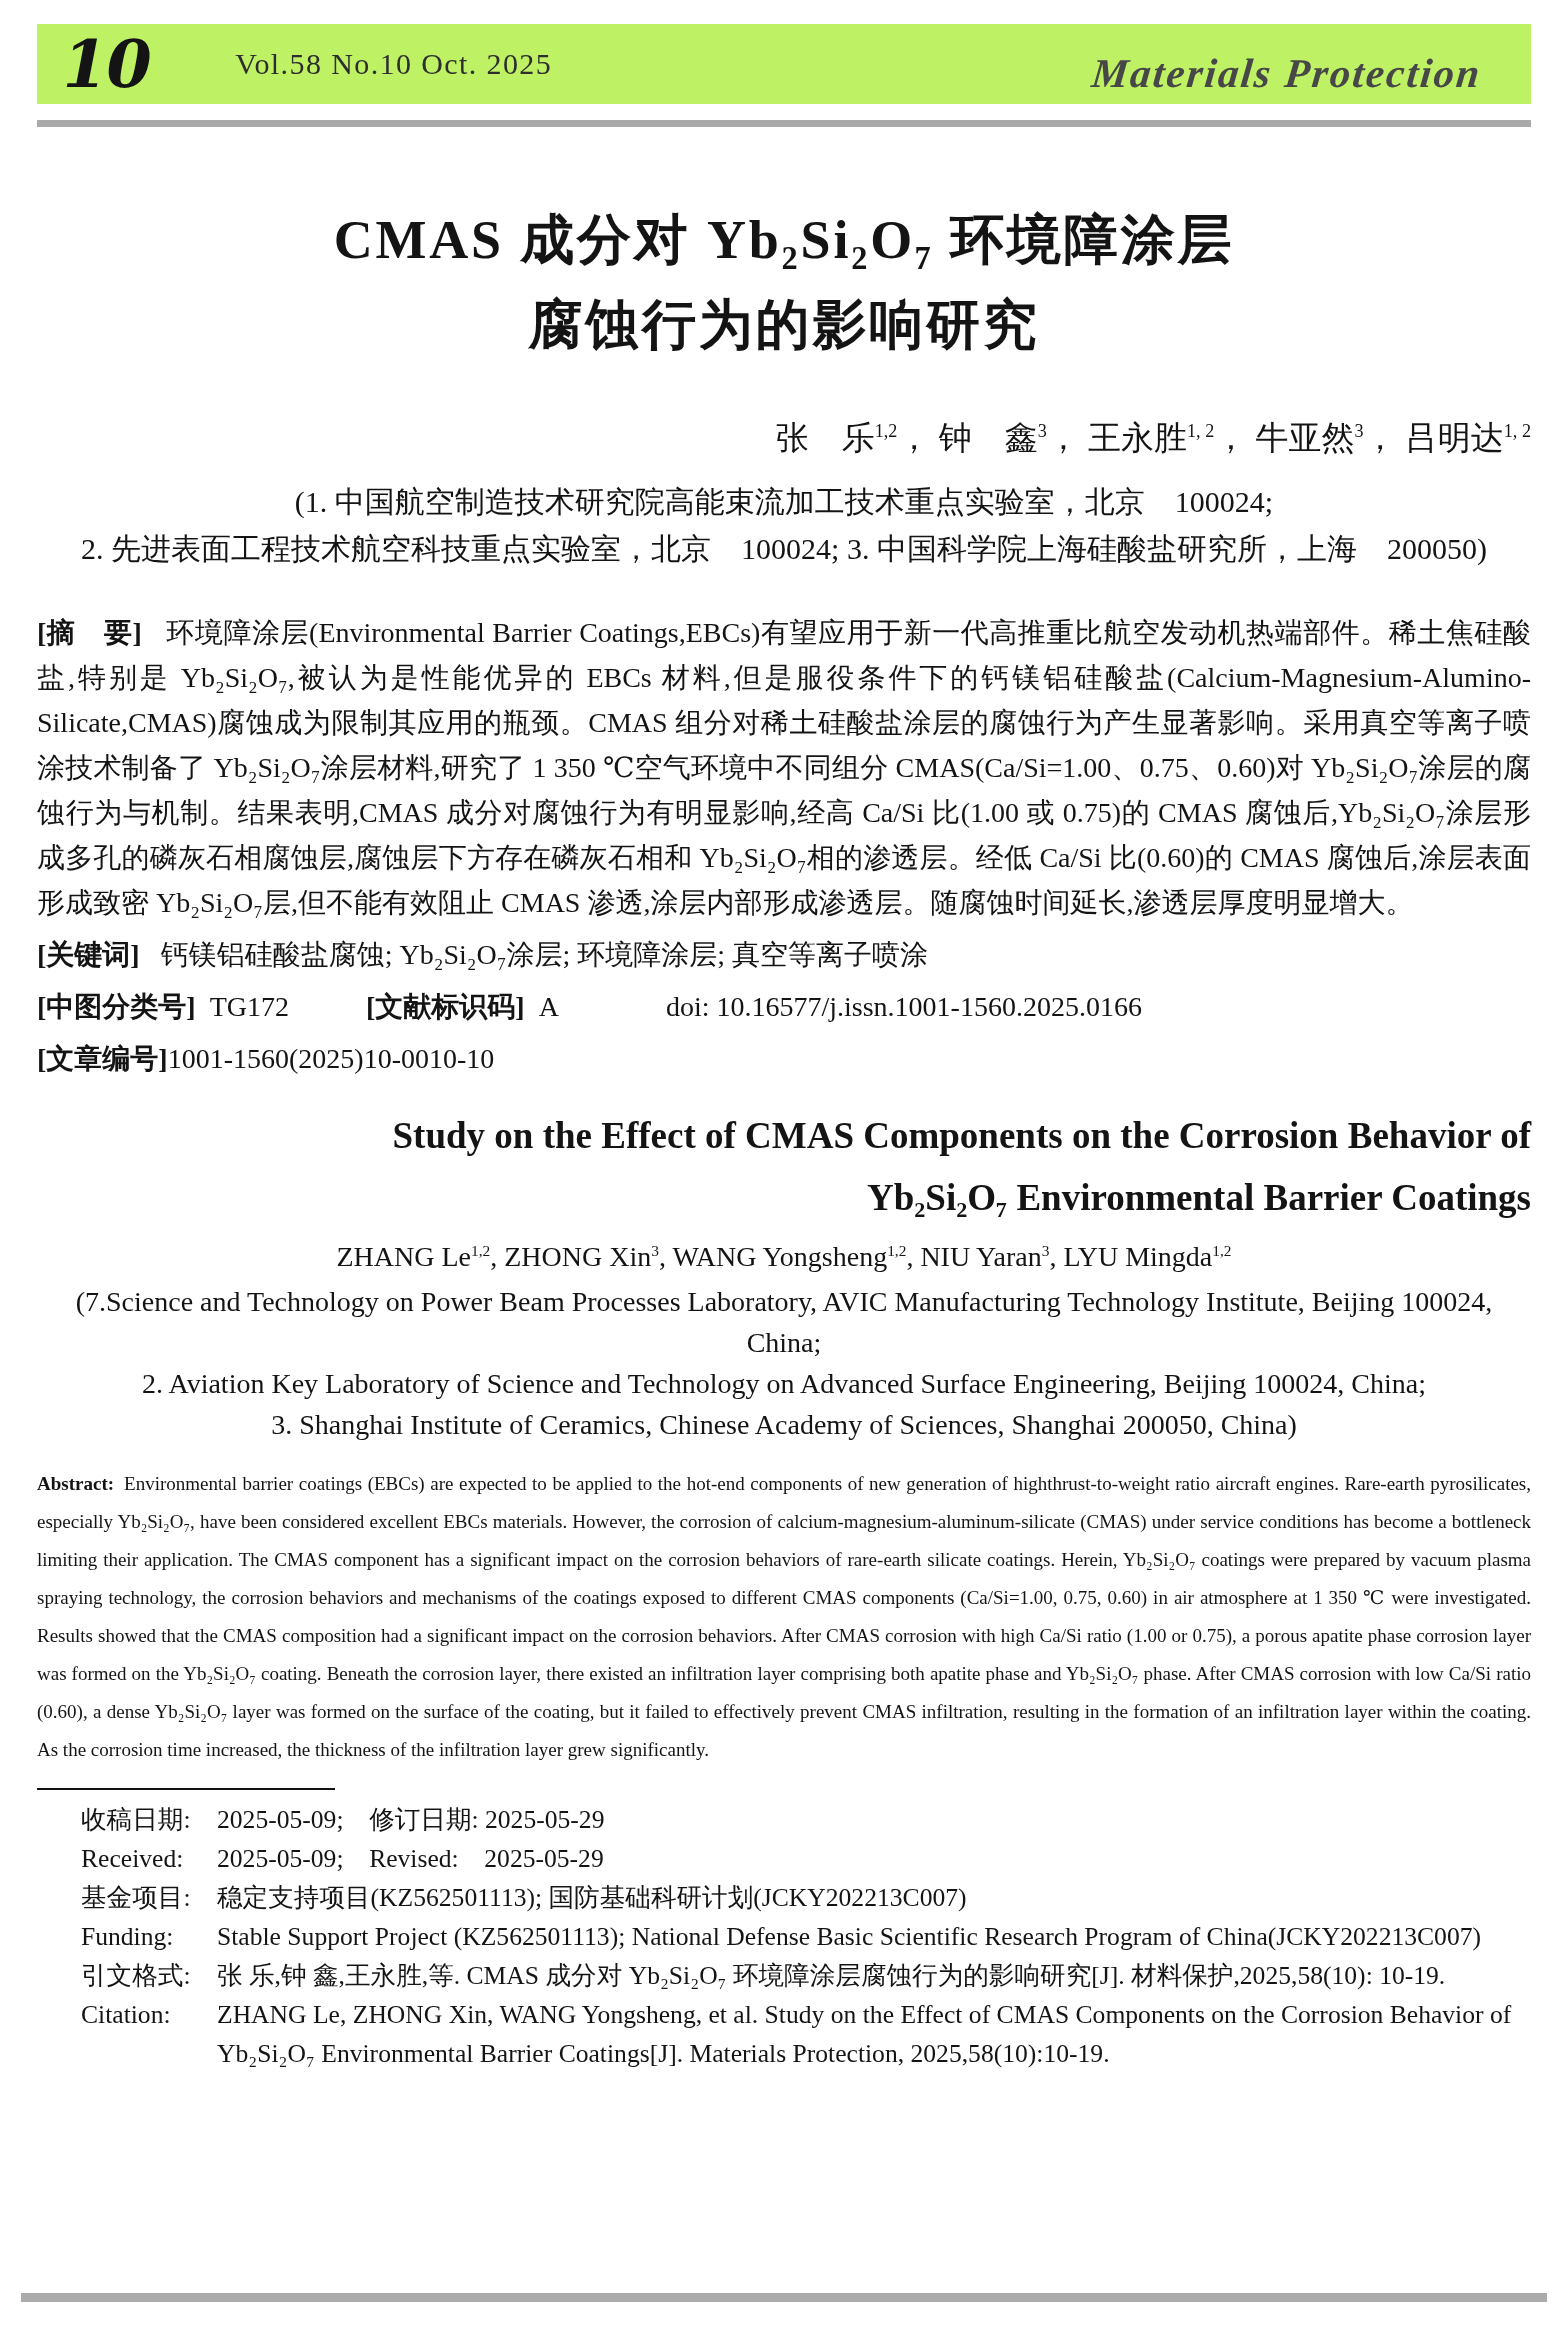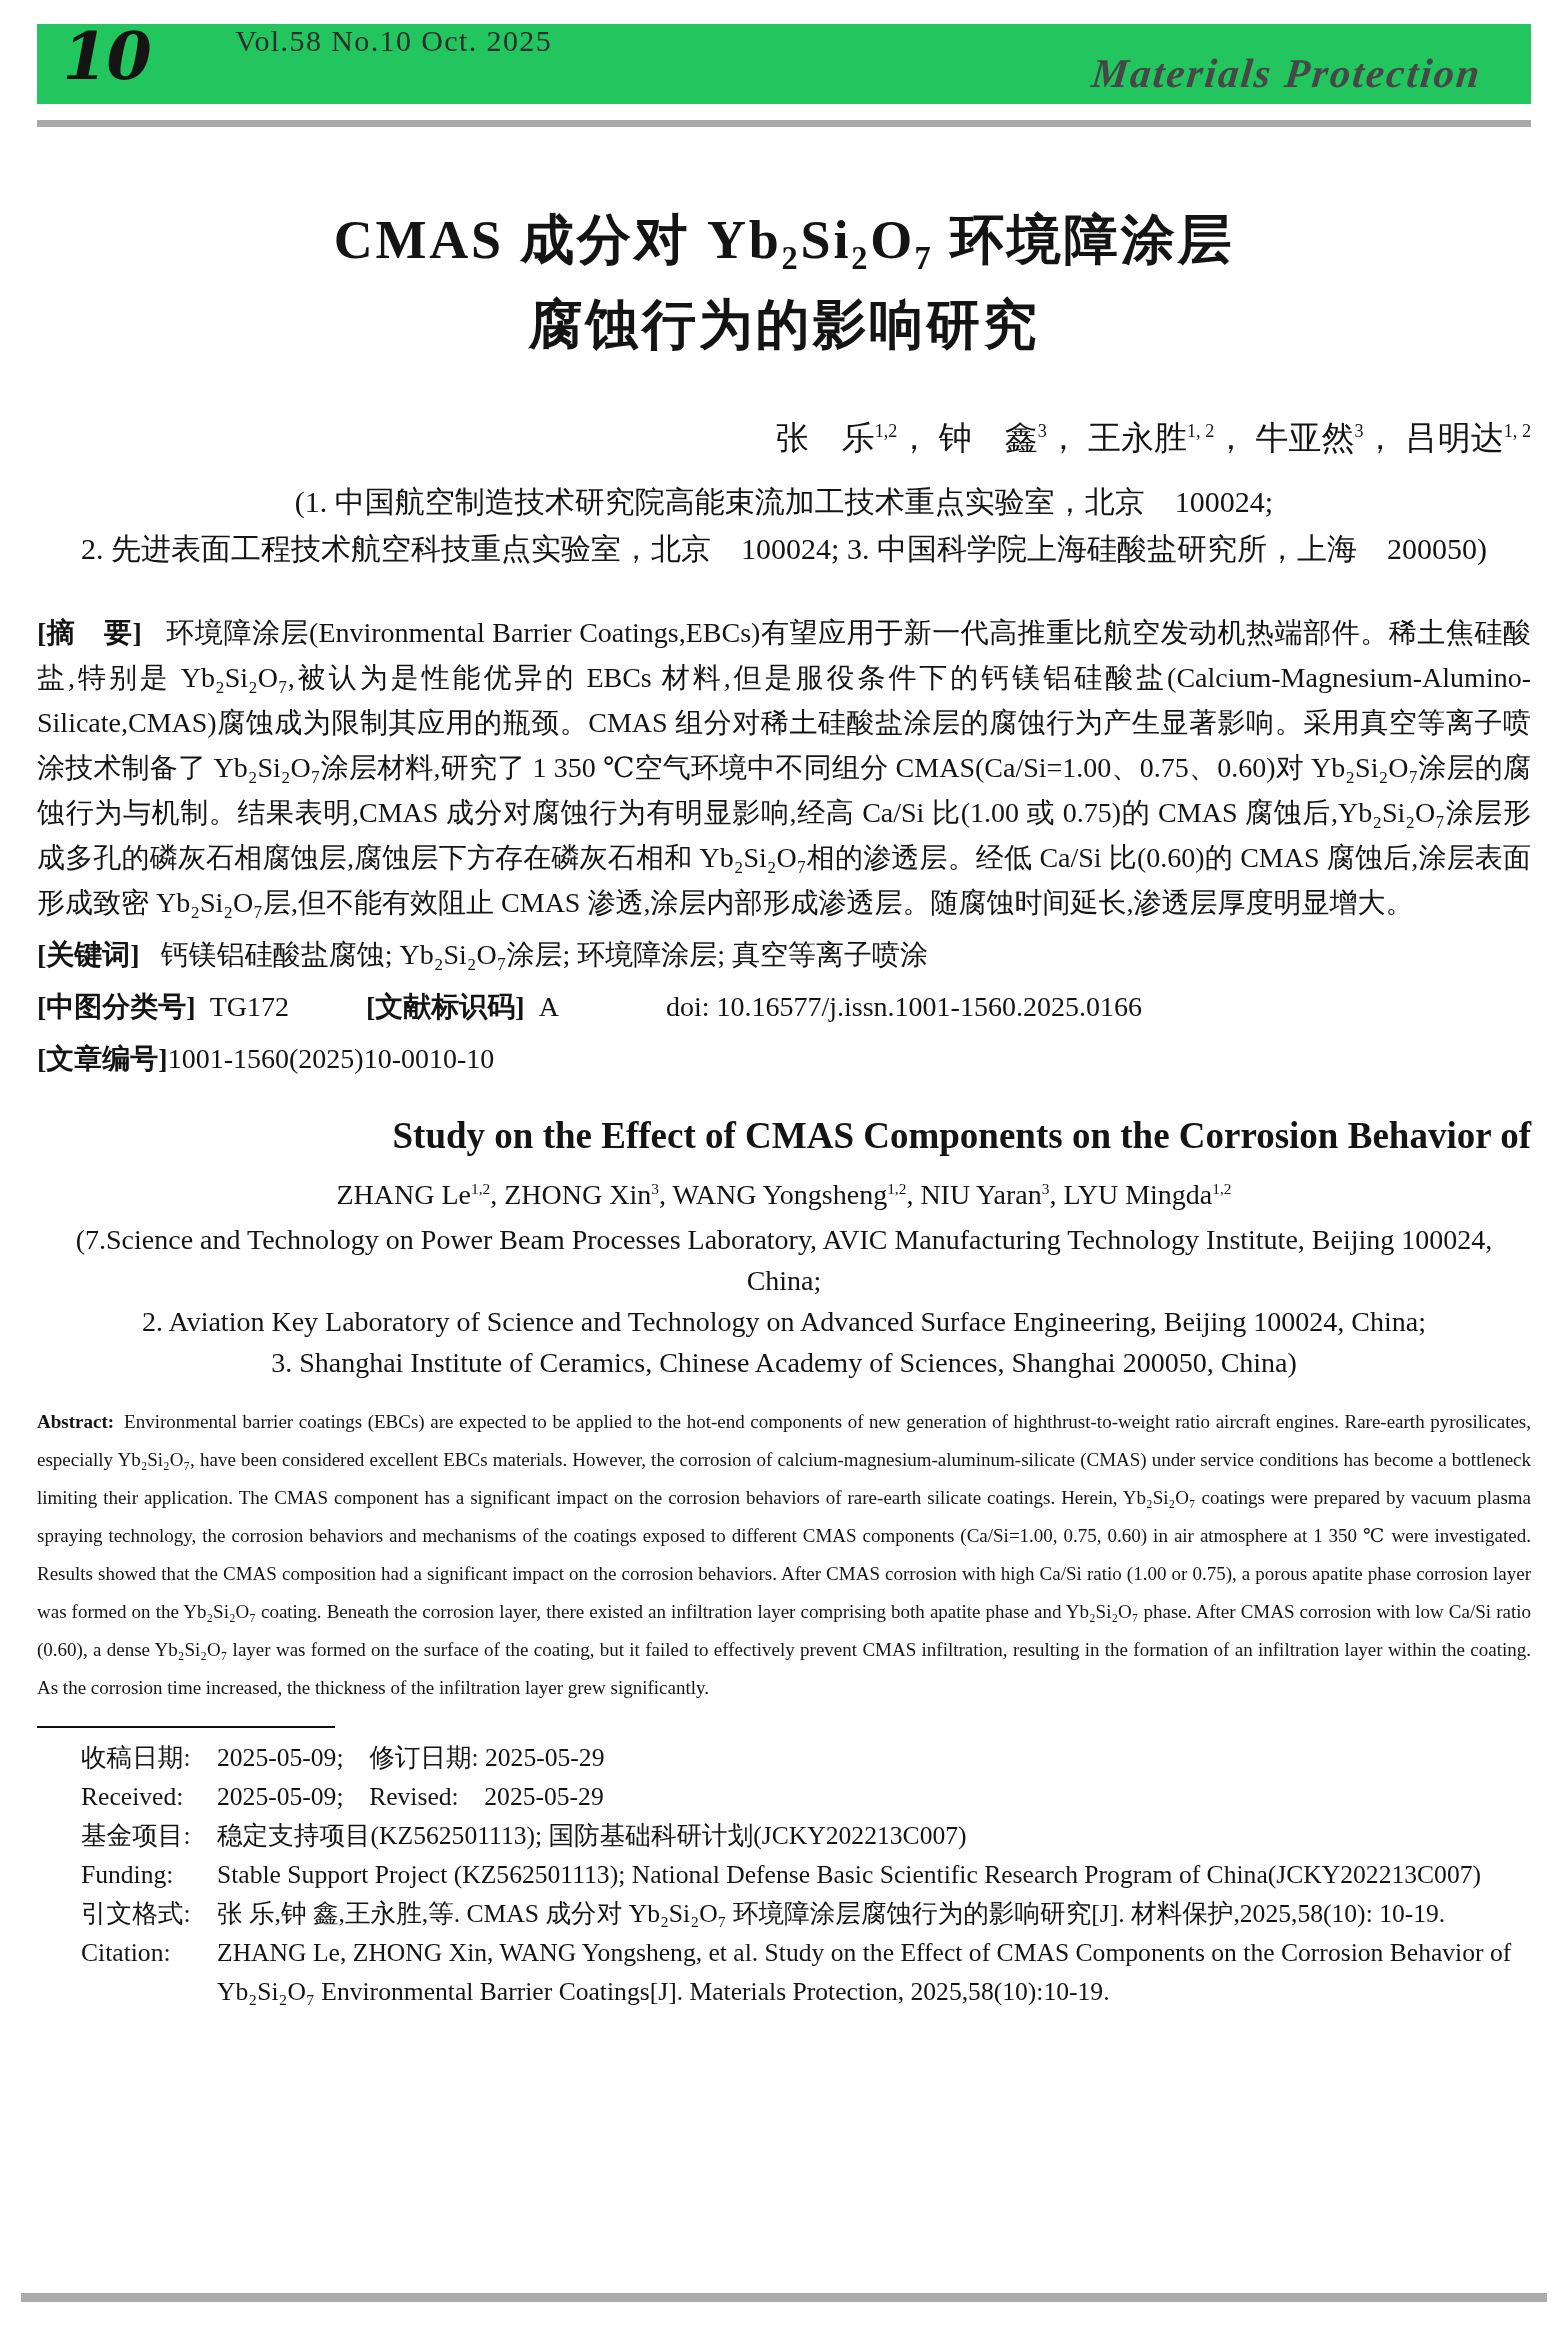--- a/index.html
+++ b/index.html
@@ -4,22 +4,22 @@
 <style>
   html,body{margin:0;padding:0;}
   body{
     width:1568px;height:2330px;position:relative;overflow:hidden;
     background:#ffffff;color:#141414;
     font-family:"Liberation Serif","DejaVu Serif",serif;
   }
   .page{padding:0 37px;}
   
   .band{
-    margin:24px 0 16px 0;height:80px;background:#22c55e;
-    display:flex;position:relative;
+    margin:24px 0 16px 0;height:80px;background:#bef264;
+    display:flex;align-items:center;position:relative;
   }
   .issue-no{
     font-family:"DejaVu Serif","Liberation Serif",serif;
     font-size:65px;font-weight:700;font-style:italic;
     margin-left:25.6px;line-height:1;letter-spacing:-1.4px;
   }
   .vol-info{
     font-size:30px;color:#2e2e2e;margin-left:85px;letter-spacing:1.4px;
   }
   .journal-name{
@@ -107,20 +107,21 @@
   <p class="abs-cn"><span class="lbl">[摘　要]</span><span>环境障涂层(Environmental Barrier Coatings,EBCs)有望应用于新一代高推重比航空发动机热端部件。稀土焦硅酸盐,特别是 Yb₂Si₂O₇,被认为是性能优异的 EBCs 材料,但是服役条件下的钙镁铝硅酸盐(Calcium-Magnesium-Alumino-Silicate,CMAS)腐蚀成为限制其应用的瓶颈。CMAS 组分对稀土硅酸盐涂层的腐蚀行为产生显著影响。采用真空等离子喷涂技术制备了 Yb₂Si₂O₇涂层材料,研究了 1 350 ℃空气环境中不同组分 CMAS(Ca/Si=1.00、0.75、0.60)对 Yb₂Si₂O₇涂层的腐蚀行为与机制。结果表明,CMAS 成分对腐蚀行为有明显影响,经高 Ca/Si 比(1.00 或 0.75)的 CMAS 腐蚀后,Yb₂Si₂O₇涂层形成多孔的磷灰石相腐蚀层,腐蚀层下方存在磷灰石相和 Yb₂Si₂O₇相的渗透层。经低 Ca/Si 比(0.60)的 CMAS 腐蚀后,涂层表面形成致密 Yb₂Si₂O₇层,但不能有效阻止 CMAS 渗透,涂层内部形成渗透层。随腐蚀时间延长,渗透层厚度明显增大。</span></p>
 
   <p class="kw-line"><span class="lbl">[关键词]</span><span class="txt">钙镁铝硅酸盐腐蚀; Yb₂Si₂O₇涂层; 环境障涂层; 真空等离子喷涂</span></p>
 
   <p class="meta-line"><span class="lbl">[中图分类号]</span><span class="v1">TG172</span><span class="lbl">[文献标识码]</span><span class="v2">A</span><span>doi: 10.16577/j.issn.1001-1560.2025.0166</span></p>
 
   <p class="artno-line"><span class="lbl">[文章编号]</span><span class="txt">1001-1560(2025)10-0010-10</span></p>
 
   <div class="title-en">
     <div>Study on the Effect of CMAS Components on the Corrosion Behavior of</div>
+    <div>Yb₂Si₂O₇ Environmental Barrier Coatings</div>
   </div>
 
   <div class="authors-en">
     <span><span>ZHANG Le</span><sup>1,2</sup><span>, </span></span>
     <span><span>ZHONG Xin</span><sup>3</sup><span>, </span></span>
     <span><span>WANG Yongsheng</span><sup>1,2</sup><span>, </span></span>
     <span><span>NIU Yaran</span><sup>3</sup><span>, </span></span>
     <span><span>LYU Mingda</span><sup>1,2</sup><span></span></span>
   </div>
 

